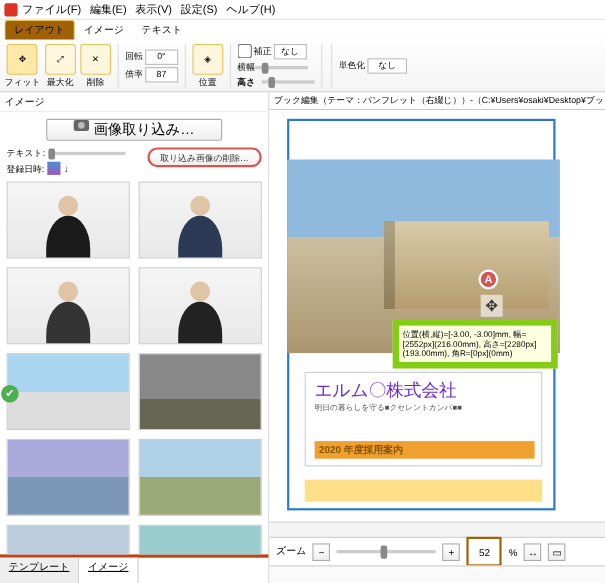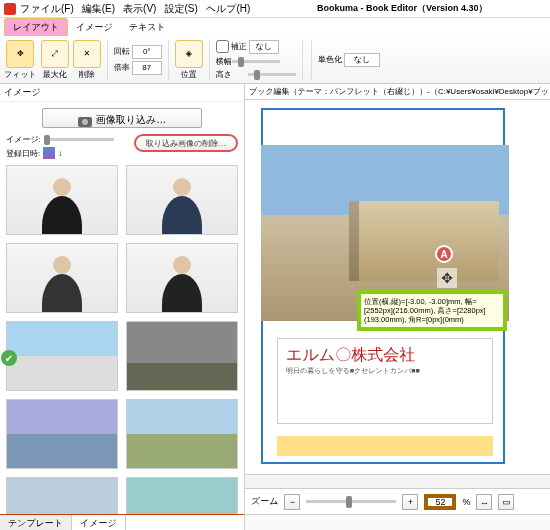--- a/index.html
+++ b/index.html
@@ -3,92 +3,91 @@
 <meta charset="utf-8">
 <style>
   * { box-sizing: border-box; margin: 0; padding: 0; font-family: "Meiryo", sans-serif; }
   body { width: 550px; height: 530px; background: #f0f0f0; font-size: 10px; overflow: hidden; }
   .menubar { height: 18px; background: #fff; display: flex; align-items: center; padding: 0 4px; border-bottom: 1px solid #ddd; }
   .menubar .appicon { width: 12px; height: 12px; background: #d32; margin-right: 4px; border-radius: 2px; }
   .menubar .item { margin-right: 8px; cursor: default; }
   .menubar .title { flex: 1; text-align: center; font-weight: bold; font-size: 9px; }
   .ribbon-tabs { height: 18px; background: #fff; display: flex; align-items: flex-end; padding: 0 4px; font-size: 9px; }
   .ribbon-tabs .tab { padding: 2px 8px; cursor: default; }
-  .ribbon-tabs .tab.active { background: #f9a8d4; border: 1px solid #e6c25a; border-bottom: none; border-radius: 3px 3px 0 0; }
+  .ribbon-tabs .tab.active { background: #a16207; border: 1px solid #e6c25a; border-bottom: none; border-radius: 3px 3px 0 0; }
   .ribbon { height: 48px; background: linear-gradient(#fefefe, #f4f4f4); border-bottom: 1px solid #ccc; display: flex; align-items: center; padding: 2px 4px; gap: 4px; font-size: 8px; }
   .rgroup { display: flex; flex-direction: column; align-items: center; gap: 1px; }
   .rgroup .bigbtn { width: 28px; height: 28px; border: 1px solid #e6c25a; background: #fff7dd; border-radius: 3px; display: flex; align-items: center; justify-content: center; }
   .rgroup .bigbtn.first { background: #ffe9a8; }
   .rgroup .lbl { font-size: 8px; }
   .sep { width: 1px; height: 40px; background: #ddd; margin: 0 2px; }
   .minisel { width: 30px; height: 14px; border: 1px solid #bbb; background: #fff; display: inline-flex; align-items: center; justify-content: center; font-size: 8px; }
   .pair { display: flex; flex-direction: column; gap: 2px; }
   .pairrow { display: flex; align-items: center; gap: 2px; }
   .slider { width: 48px; height: 3px; background: #ccc; position: relative; }
   .slider::after { content: ""; position: absolute; left: 6px; top: -3px; width: 6px; height: 10px; background: #888; border-radius: 2px; }
   .colorsw { width: 12px; height: 12px; background: #00aaff; border: 1px solid #888; }
   .content { display: flex; height: 446px; }
   .sidebar { width: 258px; background: #fff; border-right: 1px solid #ccc; display: flex; flex-direction: column; }
   .side-head { padding: 2px 4px; font-size: 9px; border-bottom: 1px solid #eee; }
-  .import-btn { margin: 6px auto 4px; width: 160px; height: 20px; border: 1px solid #aaa; background: linear-gradient(#fff,#eee); font-size: 10px; display: flex; align-items: flex-end; justify-content: center; gap: 4px; border-radius: 2px; }
+  .import-btn { margin: 6px auto 4px; width: 160px; height: 20px; border: 1px solid #aaa; background: linear-gradient(#fff,#eee); font-size: 13px; display: flex; align-items: flex-start; justify-content: center; gap: 4px; border-radius: 2px; }
   .import-btn .cam { width: 14px; height: 10px; background: #666; border-radius: 2px; position: relative; }
   .import-btn .cam::after{content:"";position:absolute;width:6px;height:6px;background:#bbb;border-radius:50%;left:4px;top:2px;}
   .filters { display: flex; justify-content: space-between; align-items: flex-start; padding: 2px 6px; font-size: 8px; }
   .filters .left { display:flex; flex-direction:column; gap:2px;}
   .fr {display:flex;align-items:center;gap:3px;}
   .slider2 { width: 70px; height: 3px; background: #ccc; position: relative; }
   .slider2::after { content: ""; position: absolute; left: 0; top: -3px; width: 6px; height: 10px; background: #888; border-radius: 2px; }
   .sorticon { width: 12px; height: 12px; background: linear-gradient(#4a90d9,#9b59b6); display:inline-block; }
   .del-btn { width: 104px; height: 18px; border: 2px solid #d9534f; border-radius: 9px; background: linear-gradient(#fff,#eee); font-size: 8px; display: flex; align-items: center; justify-content: center; color: #333; }
   .thumbs { flex: 1; overflow: hidden; padding: 4px 6px; display: grid; grid-template-columns: 1fr 1fr; gap: 8px; }
   .thumb { width: 112px; height: 70px; border: 1px solid #ccc; background: #eef; position: relative; }
   .thumb.person { background: linear-gradient(#f5f5f5,#e8e8e8); display:flex;align-items:flex-end;justify-content:center;}
   .thumb.person .body{width:40px;height:38px;background:#333;border-radius:20px 20px 0 0/30px 30px 0 0;}
   .thumb.person .head{width:18px;height:18px;background:#e0c4a6;border-radius:50%;position:absolute;top:12px;}
   .thumb.building{background:linear-gradient(#a9d5f0 50%,#ddd 50%);}
   .thumb.sel::before{content:"✔";position:absolute;left:-6px;top:28px;width:16px;height:16px;background:#4caf50;color:#fff;border-radius:50%;display:flex;align-items:center;justify-content:center;font-size:10px;}
-  .bottom-tabs { height: 16px; display: flex; font-size: 9px; border-top:1px solid #c2410c;}
+  .bottom-tabs { height: 26px; display: flex; font-size: 9px; border-top:3px solid #c2410c;text-decoration:underline;}
   .bottom-tabs .bt { padding: 2px 8px; background: #eee; border-right:1px solid #ccc;}
   .bottom-tabs .bt.active { background: #fff; }
   .canvas-area { flex: 1; display: flex; flex-direction: column; background: #fff; }
   .crumb { height: 16px; font-size: 8px; padding: 2px 4px; border-bottom: 1px solid #ccc; white-space: nowrap; overflow:hidden; }
   .canvas { flex: 1; background: #fff; position: relative; overflow:hidden;}
   .page { position: absolute; left: 16px; top: 8px; width: 244px; height: 356px; border: 2px solid #2b7ac9; background: #fff; }
   .page .banner { position:absolute; right:8px; top:8px; width:80px; height:20px; background:#fff; border:1px solid #ccc; color:#2b6; font-size:12px; font-weight:bold; display:flex;align-items:center;justify-content:center;}
   .page .photo { position:absolute; left:-2px; top:35px; width:248px; height:176px; background:linear-gradient(#8fb9dd 0%,#8fb9dd 40%,#cdbfa0 40%,#aa9570 100%);}
   .page .photo::after{content:"";position:absolute;right:10px;top:56px;width:140px;height:80px;background:linear-gradient(#d8cba8,#b59d6f);border-left:10px solid rgba(0,0,0,.2);}
   .page .marker{position:absolute;right:50px;top:135px;width:18px;height:18px;background:#d9534f;border:2px solid #fff;border-radius:50%;color:#fff;font-weight:bold;display:flex;align-items:center;justify-content:center;font-size:10px;}
   .page .move{position:absolute;right:46px;top:158px;width:20px;height:20px;display:flex;align-items:center;justify-content:center;font-size:14px;color:#333;background:rgba(255,255,255,.6);}
-  .page .tooltip{position:absolute;right:-4px;top:180px;width:150px;background:#ffffe1;border:4px solid #84cc16;font-size:7.5px;padding:3px;line-height:1.2;}
+  .page .tooltip{position:absolute;right:-4px;top:180px;width:150px;background:#ffffe1;border:6px solid #84cc16;font-size:7.5px;padding:3px;line-height:1.2;}
   .page .block{position:absolute;left:14px;top:228px;width:216px;height:86px;border:1px solid #ccc;background:#fff;}
-  .page .block .t{font-size:16px;color:#b91c1c;padding:6px 8px 0;}
+  .page .block .t{font-size:16px;color:#6d28d9;padding:6px 8px 0;}
   .page .block .s{font-size:7px;color:#555;padding:0 8px;}
   .page .block .bar{position:absolute;bottom:6px;left:8px;width:200px;height:16px;background:#f0a030;color:#875500;font-size:9px;display:flex;align-items:center;padding:0 4px;font-weight:bold;}
   .page .foot{position:absolute;bottom:6px;left:14px;width:216px;height:20px;background:#ffe089;}
   .hscroll{height:14px;background:#f4f4f4;border-top:1px solid #ccc;}
   .zoom-bar { height: 26px; border-top: 1px solid #ccc; display: flex; align-items: center; padding: 0 6px; gap: 6px; font-size: 9px; }
   .zoom-bar .zlbl{font-size:9px;}
   .zoom-bar .zslider { flex:0 0 90px; height:3px;background:#ccc;position:relative;}
   .zoom-bar .zslider::after{content:"";position:absolute;left:40px;top:-4px;width:6px;height:12px;background:#888;border-radius:2px;}
-  .zoom-bar .nsel{width:32px;height:16px;border:4px solid #a16207;display:flex;align-items:center;justify-content:center;}
+  .zoom-bar .nsel{width:32px;height:27px;border:2px solid #a16207;display:flex;align-items:center;justify-content:center;}
   .zoom-bar .ib{width:16px;height:16px;border:1px solid #aaa;background:linear-gradient(#fff,#eee);display:flex;align-items:center;justify-content:center;}
   .zoom-bar .spacer{flex:1;}
   .thin{height:16px;border-top:1px solid #ccc;background:#fafafa;}
 </style>
 </head>
 <body>
 
 <div class="menubar">
   <span class="appicon"></span>
   <span class="item">ファイル(F)</span>
   <span class="item">編集(E)</span>
   <span class="item">表示(V)</span>
   <span class="item">設定(S)</span>
   <span class="item">ヘルプ(H)</span>
-  <span class="title">Bookuma - Book Editor（Version 4.30）</span>
 </div>
 
 <div class="ribbon-tabs">
   <span class="tab active">レイアウト</span>
   <span class="tab">イメージ</span>
   <span class="tab">テキスト</span>
 </div>
 
 <div class="ribbon">
   <div class="rgroup">
@@ -123,21 +122,21 @@
   <div class="pair">
     <div class="pairrow">
         <input type="checkbox" style="">
         <span>補正</span>
         <span class="minisel">なし</span>
       </div>
     <div class="pairrow" style="gap:0;">
         <span>横幅</span>
         <span class="slider"></span>
       </div>
-    <div class="pairrow" style="gap:16px;">
+    <div class="pairrow" style="gap:6px;font-weight:bold;">
         <span>高さ</span>
         <span class="slider"></span>
       </div>
   </div>
   <div class="sep"></div>
   <div class="sep"></div>
   <div class="pair">
     <div class="pairrow">
         <span>単色化</span>
         <span class="minisel" style="width:36px">なし</span>
@@ -148,21 +147,21 @@
 <div class="content">
   <div class="sidebar">
     <div class="side-head">イメージ</div>
     <div class="import-btn">
         <span class="cam"></span>
         <span>画像取り込み…</span>
       </div>
     <div class="filters">
       <div class="left">
         <div class="fr">
-            <span>イメージ:</span>
+            <span>テキスト:</span>
             <span class="slider2"></span>
           </div>
         <div class="fr">
             <span>登録日時:</span>
             <span class="sorticon"></span>
             <span>↓</span>
           </div>
       </div>
       <div class="del-btn">取り込み画像の削除…</div>
     </div>
@@ -200,20 +199,21 @@
     <div class="crumb">ブック編集（テーマ：パンフレット（右綴じ））-（C:¥Users¥osaki¥Desktop¥ブックデータ¥会社案内表紙.xbml）</div>
     <div class="canvas">
       <div class="page">
         <div class="photo"></div>
         <div class="marker">A</div>
         <div class="move">✥</div>
         <div class="tooltip">位置(横,縦)=[-3.00, -3.00]mm, 幅=[2552px](216.00mm), 高さ=[2280px](193.00mm), 角R=[0px](0mm)</div>
         <div class="block">
           <div class="t">エルム〇株式会社</div>
           <div class="s">明日の暮らしを守る■クセレントカンパ■■</div>
+          <div class="bar">2020 年度採用案内</div>
         </div>
         <div class="foot"></div>
       </div>
     </div>
     <div class="hscroll"></div>
     <div class="zoom-bar">
       <span class="zlbl">ズーム</span>
       <span class="ib">−</span>
       <span class="zslider"></span>
       <span class="ib">+</span>

